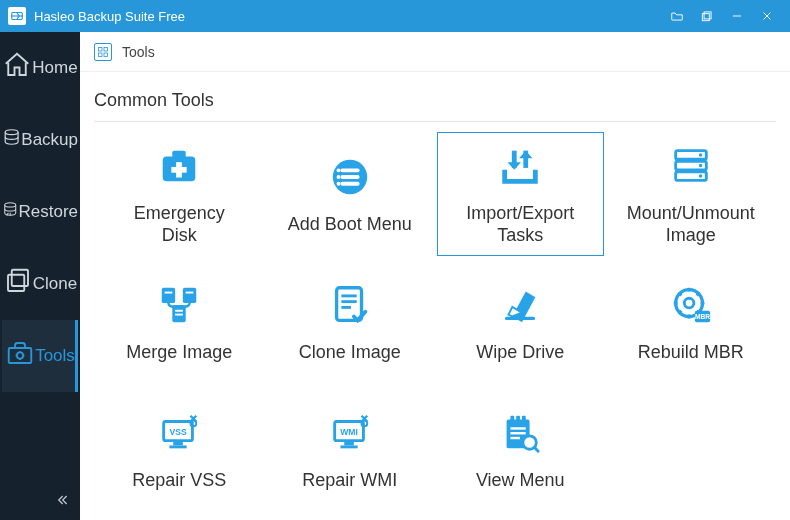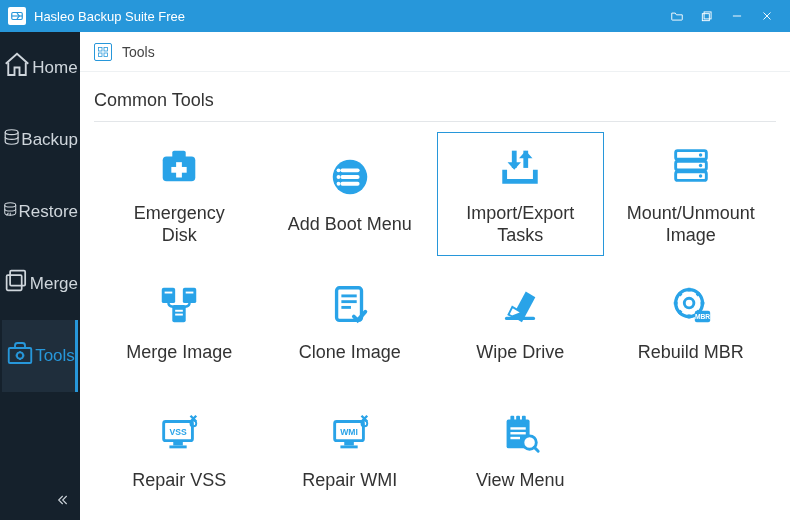--- a/index.html
+++ b/index.html
@@ -95,21 +95,21 @@
           <path d="M4 12v6c0 1.7 3.6 3 8 3s8-1.3 8-3v-6"></path>
           <path d="M9 18l-2 3M12 18v3" stroke-linecap="round"></path>
         </svg>
       <span>Restore</span>
     </div>
     <div class="navitem">
       <svg viewBox="0 0 24 24">
           <rect x="7" y="3" width="13" height="13" rx="1"></rect>
           <rect x="4" y="7" width="13" height="13" rx="1"></rect>
         </svg>
-      <span>Merge</span>
+      <span>Clone</span>
     </div>
     <div class="navitem active">
       <svg viewBox="0 0 24 24">
           <rect x="3" y="8" width="18" height="12" rx="1"></rect>
           <path d="M8 8V6a2 2 0 0 1 2-2h4a2 2 0 0 1 2 2v2"></path>
           <circle cx="12" cy="14" r="2.5"></circle>
           <path d="M12 11.5v-1M12 17.5v-1M14.5 14h1M8.5 14h1"></path>
         </svg>
       <span>Tools</span>
     </div>

